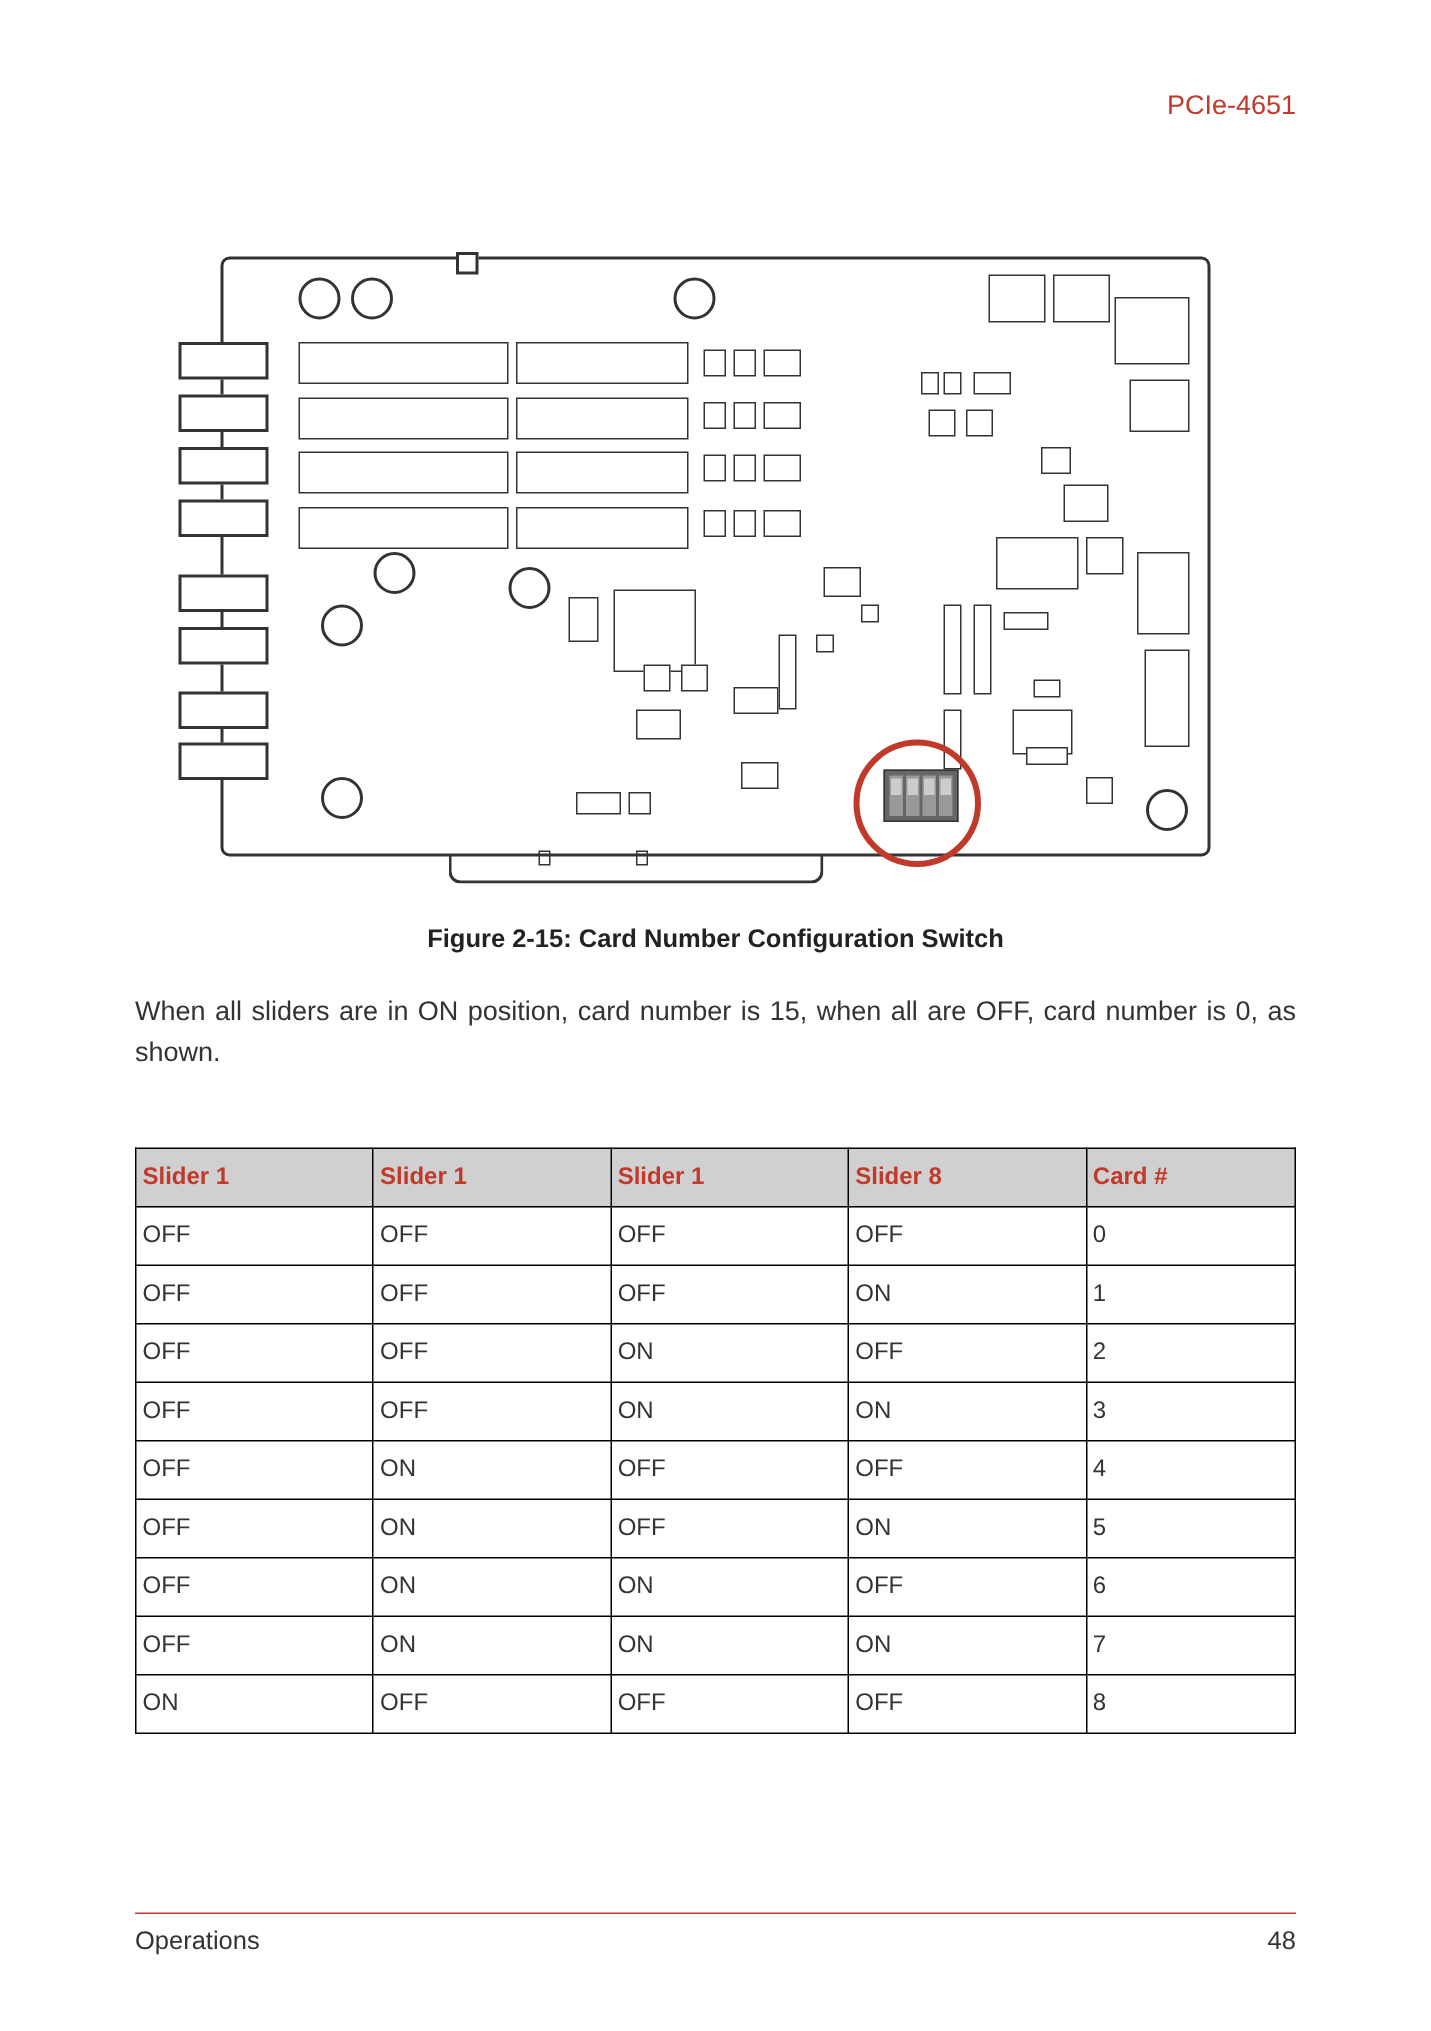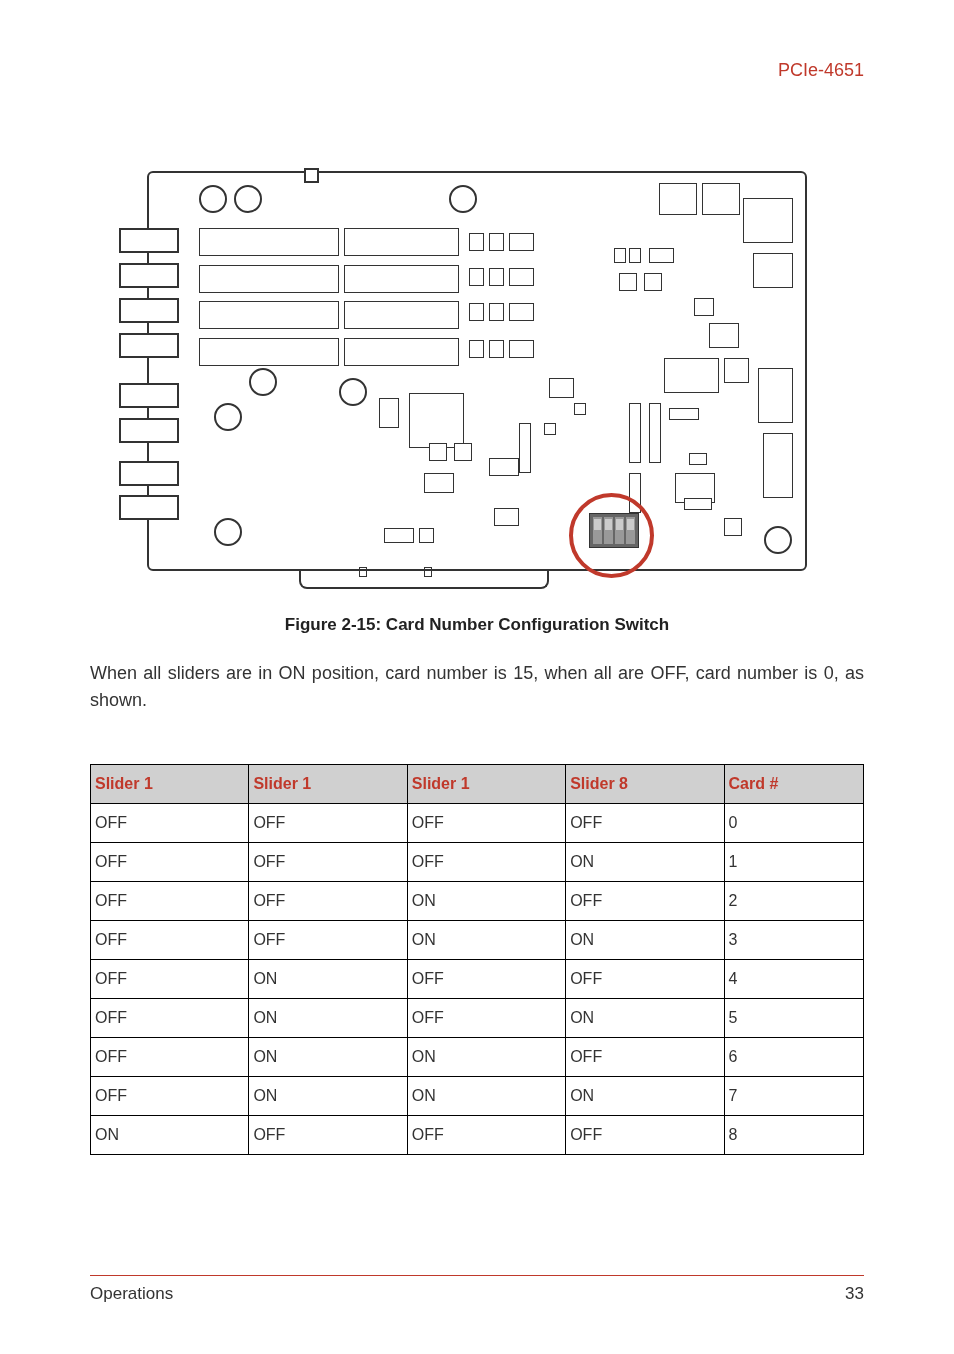--- a/index.html
+++ b/index.html
@@ -387,14 +387,14 @@
         <td>OFF</td>
         <td>OFF</td>
         <td>OFF</td>
         <td>8</td>
       </tr>
     </tbody>
 </table>
 
 <div class="footer">
   <span>Operations</span>
-  <span>33</span>
+  <span>48</span>
 </div>
 
 </body></html>

